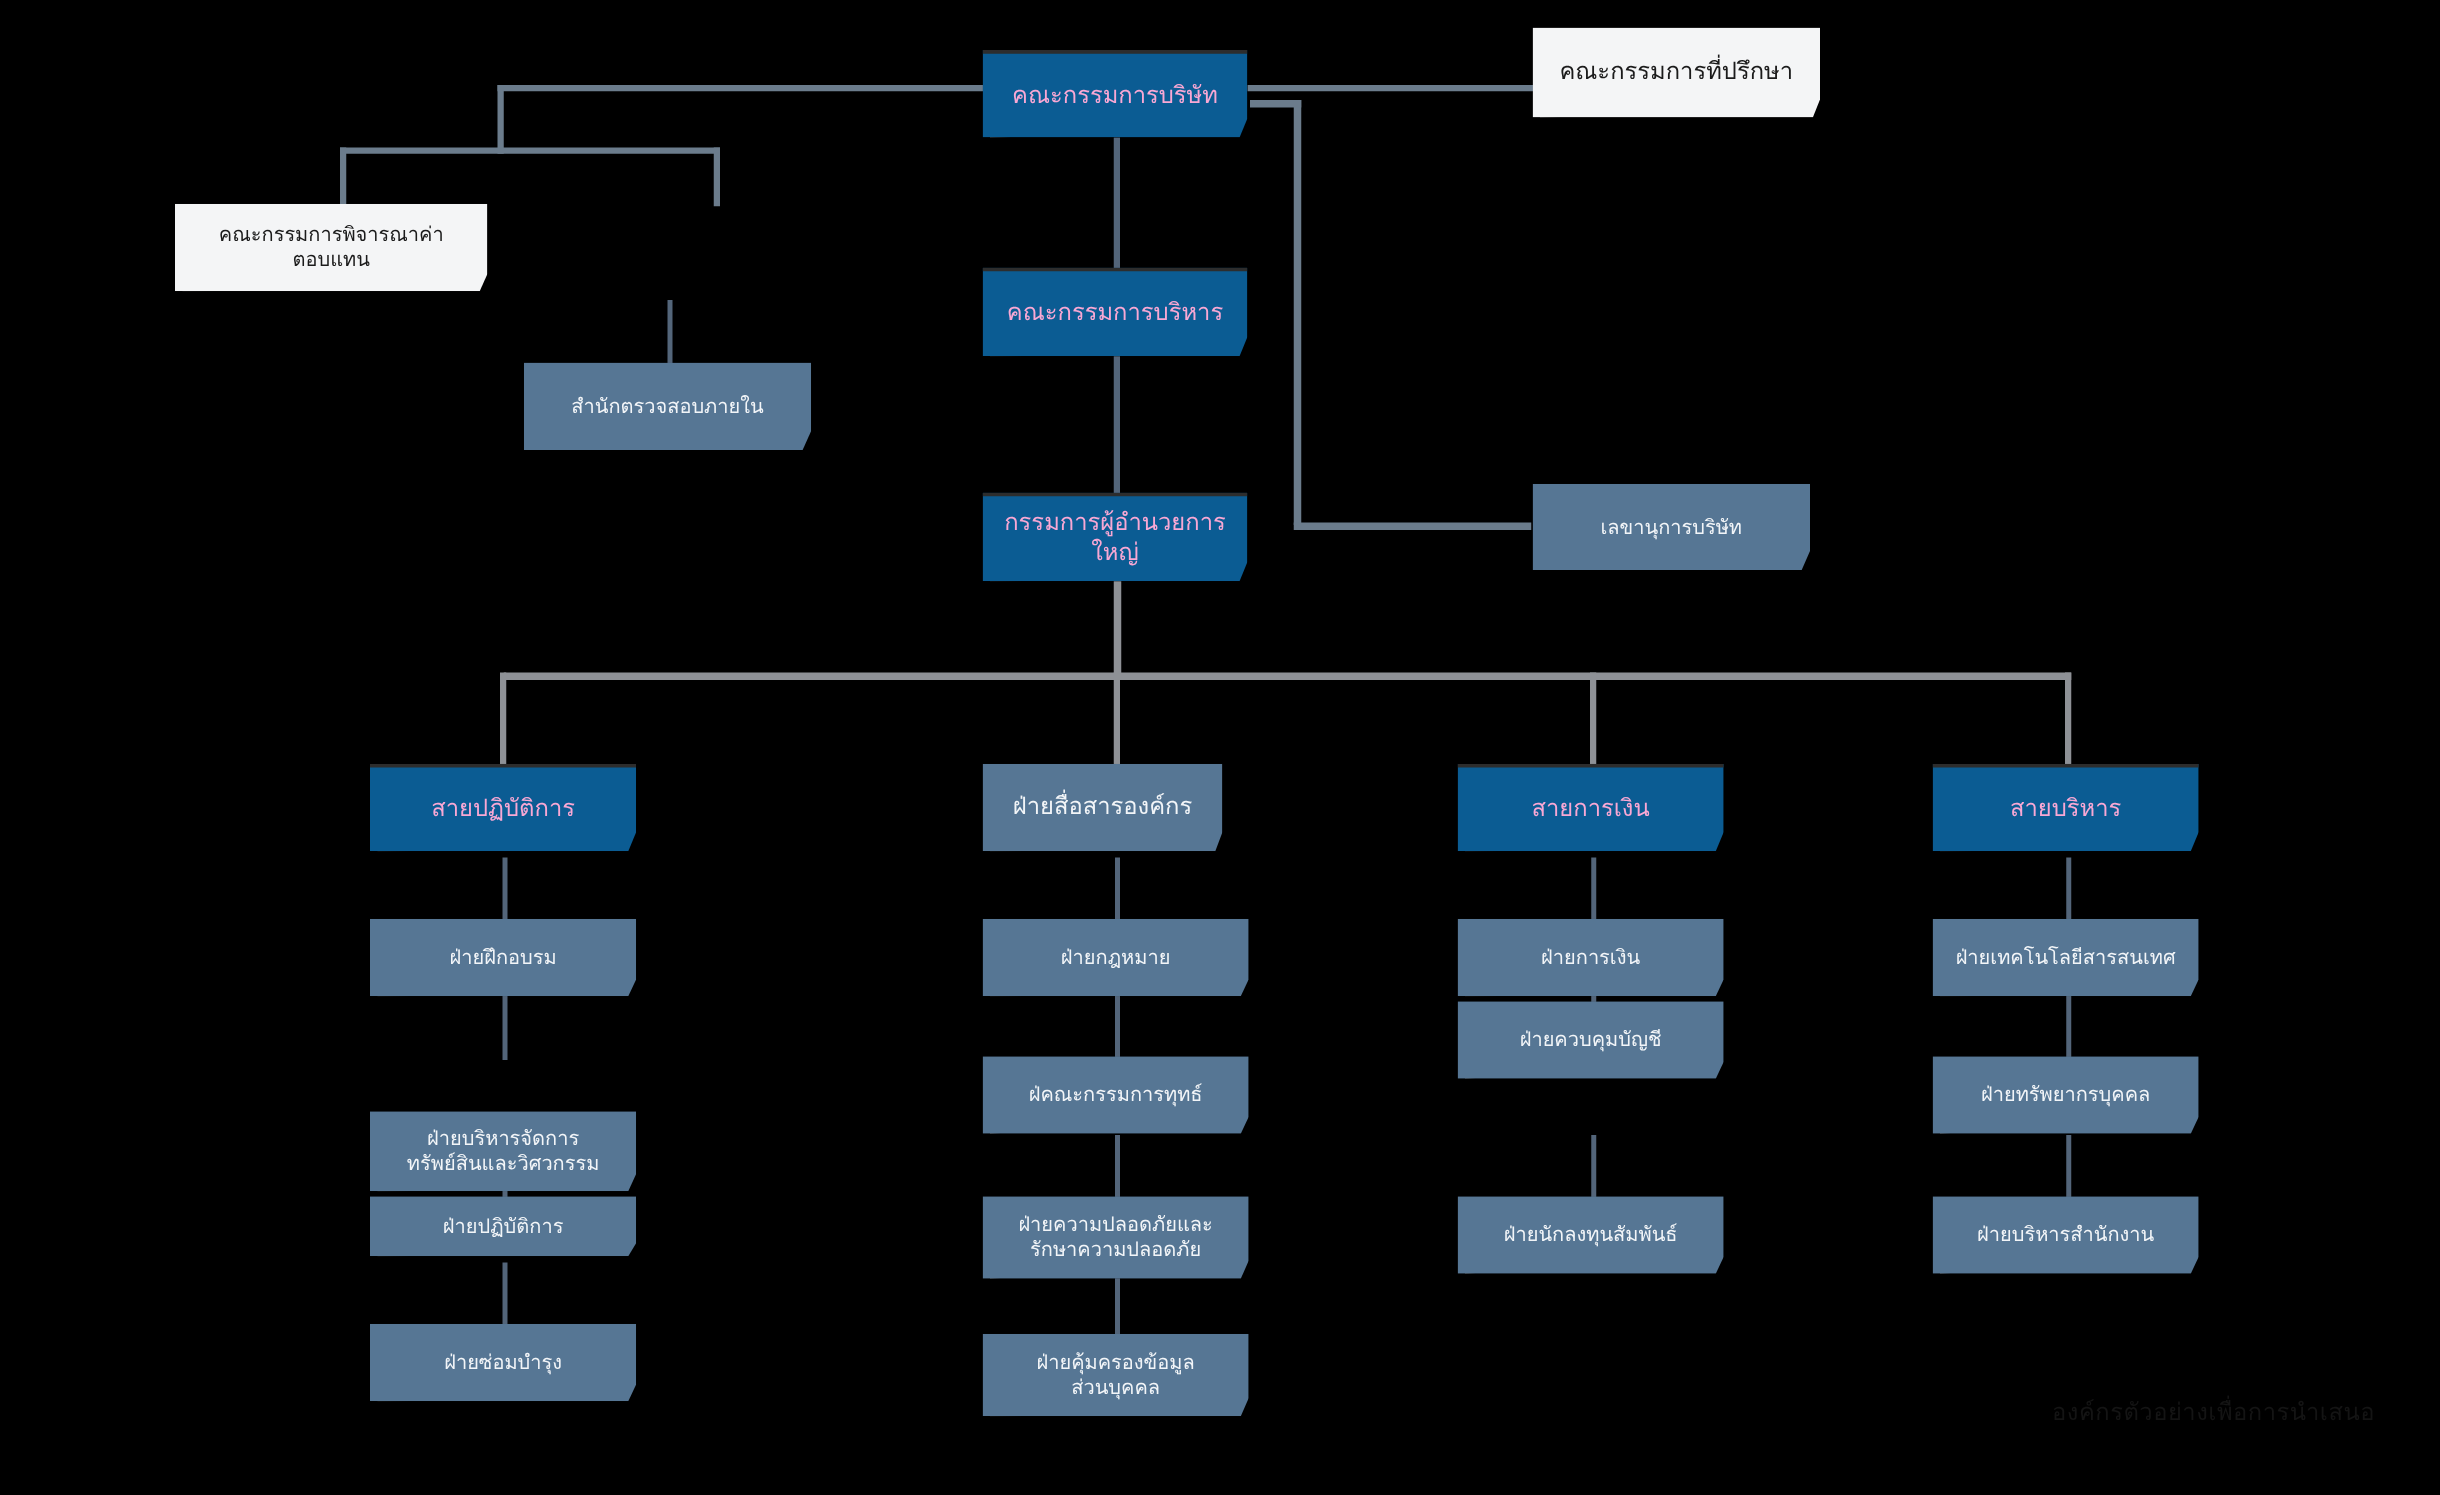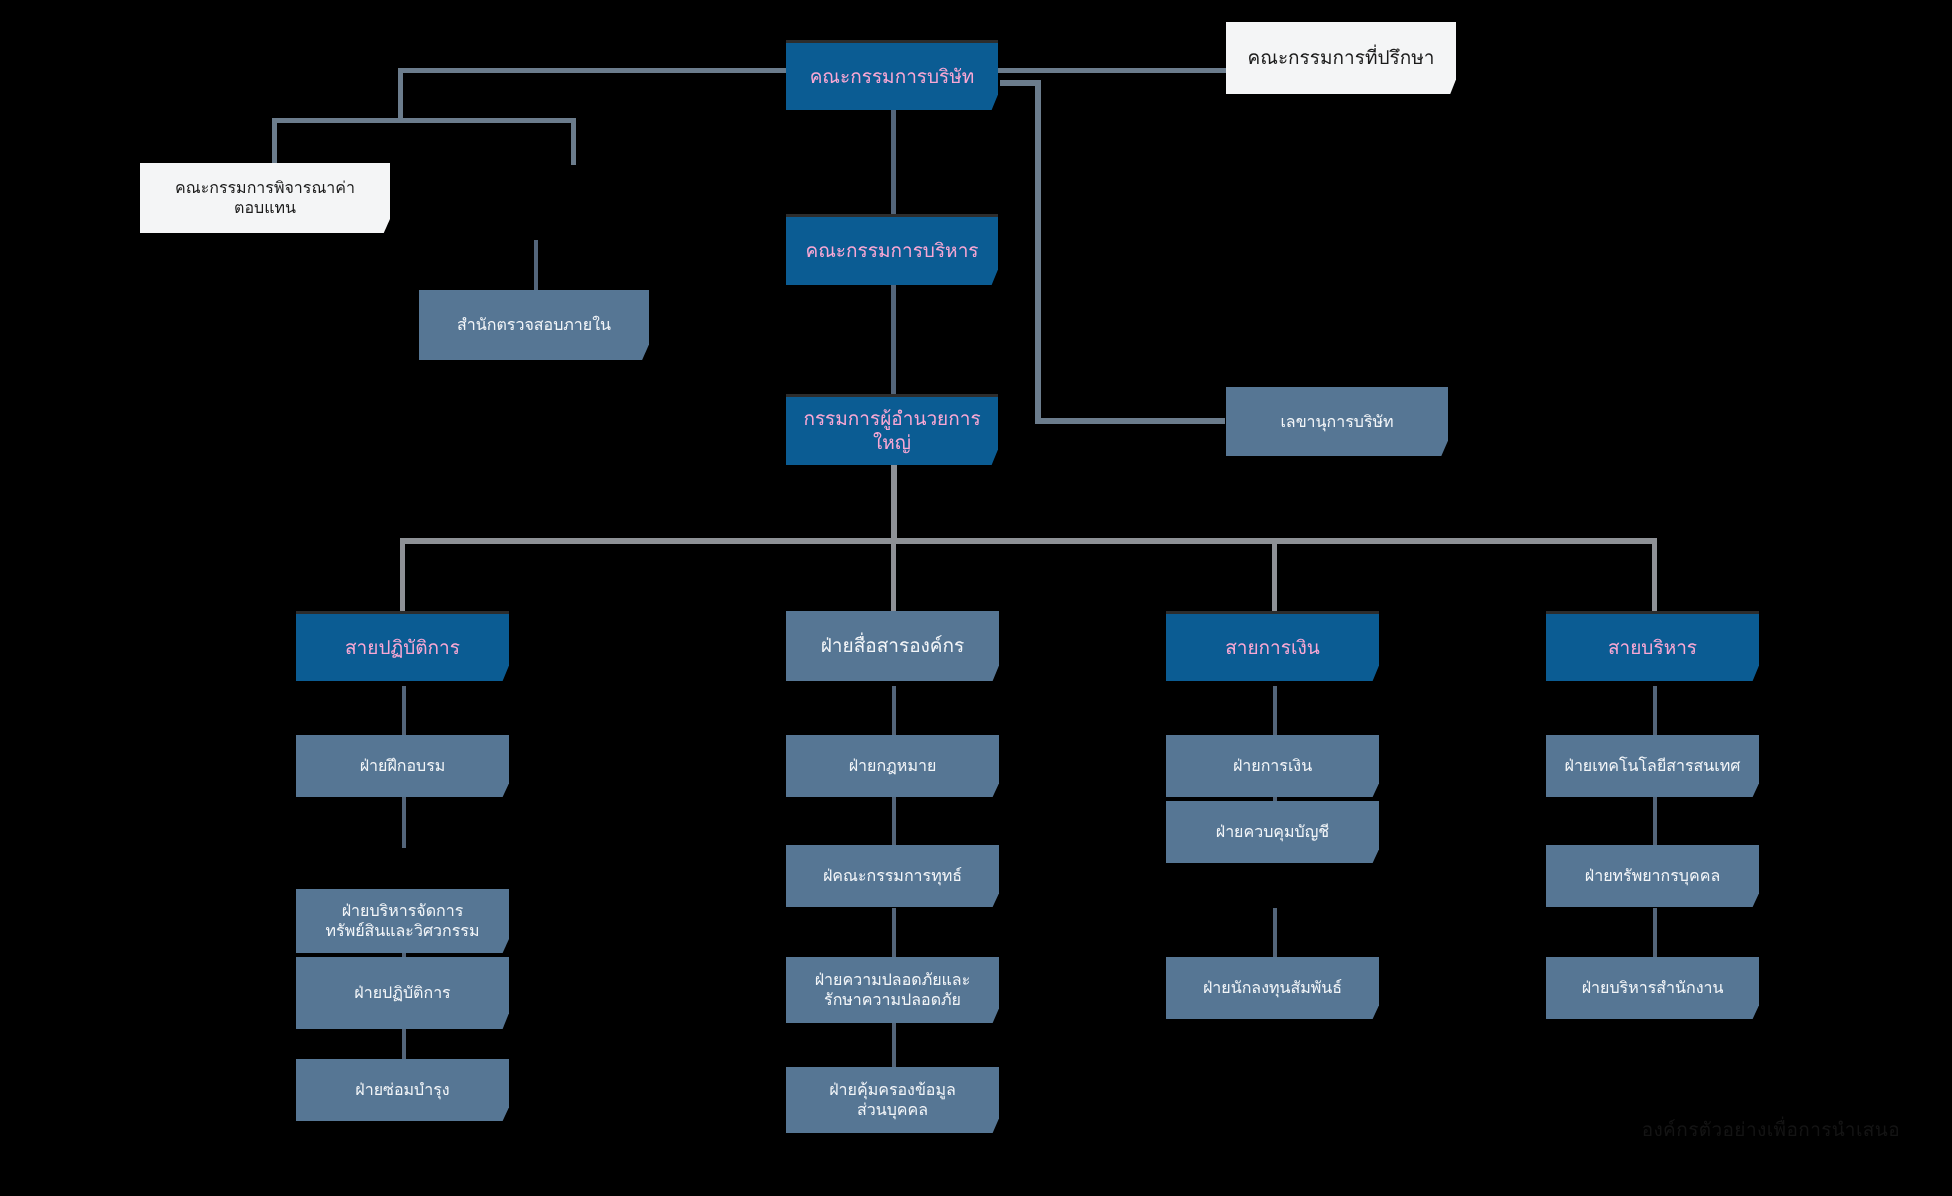--- a/index.html
+++ b/index.html
@@ -184,28 +184,28 @@
   <div class="node node-dark fs-17" style="left:296px; top:611px; width:213px; height:70px;">
     <span class="label">สายปฏิบัติการ</span>
   </div>
   <div class="node node-steel fs-16" style="left:296px; top:735px; width:213px; height:62px;">
     <span class="label">ฝ่ายฝึกอบรม</span>
   </div>
   <div class="node node-steel fs-16" style="left:296px; top:845px; width:213px; height:64px;margin-top:44px;">
     <span class="label">ฝ่ายบริหารจัดการ
 ทรัพย์สินและวิศวกรรม</span>
   </div>
-  <div class="node node-steel fs-16" style="left:296px; top:957px; width:213px; height:72px;">
+  <div class="node node-steel fs-16" style="left:296px; top:957px; width:213px; height:48px;">
     <span class="label">ฝ่ายปฏิบัติการ</span>
   </div>
   <div class="node node-steel fs-16" style="left:296px; top:1059px; width:213px; height:62px;">
     <span class="label">ฝ่ายซ่อมบำรุง</span>
   </div>
 
-  <div class="node node-steel fs-17" style="left:786px; top:611px; width:213px; height:70px;">
+  <div class="node node-steel fs-17" style="left:786px; top:611px; width:192px; height:70px;">
     <span class="label">ฝ่ายสื่อสารองค์กร</span>
   </div>
   <div class="node node-steel fs-16" style="left:786px; top:735px; width:213px; height:62px;">
     <span class="label">ฝ่ายกฎหมาย</span>
   </div>
   <div class="node node-steel fs-16" style="left:786px; top:845px; width:213px; height:62px;">
     <span class="label">ฝ่คณะกรรมการทุทธ์</span>
   </div>
   <div class="node node-steel fs-16" style="left:786px; top:957px; width:213px; height:66px;">
     <span class="label">ฝ่ายความปลอดภัยและ

